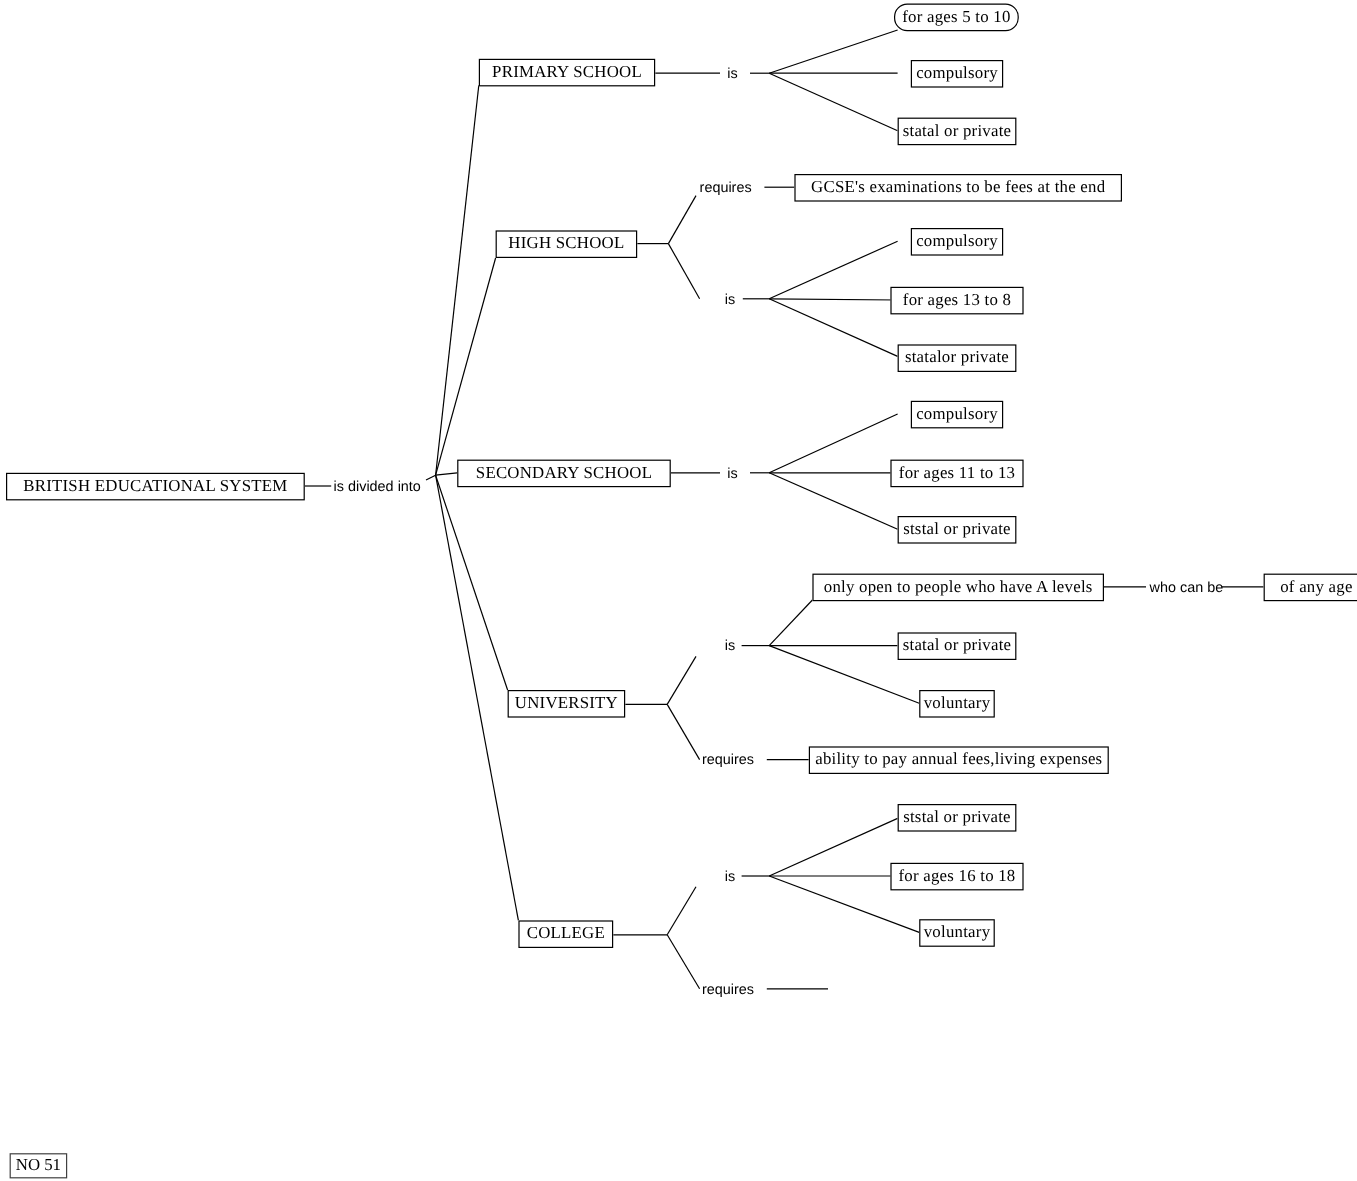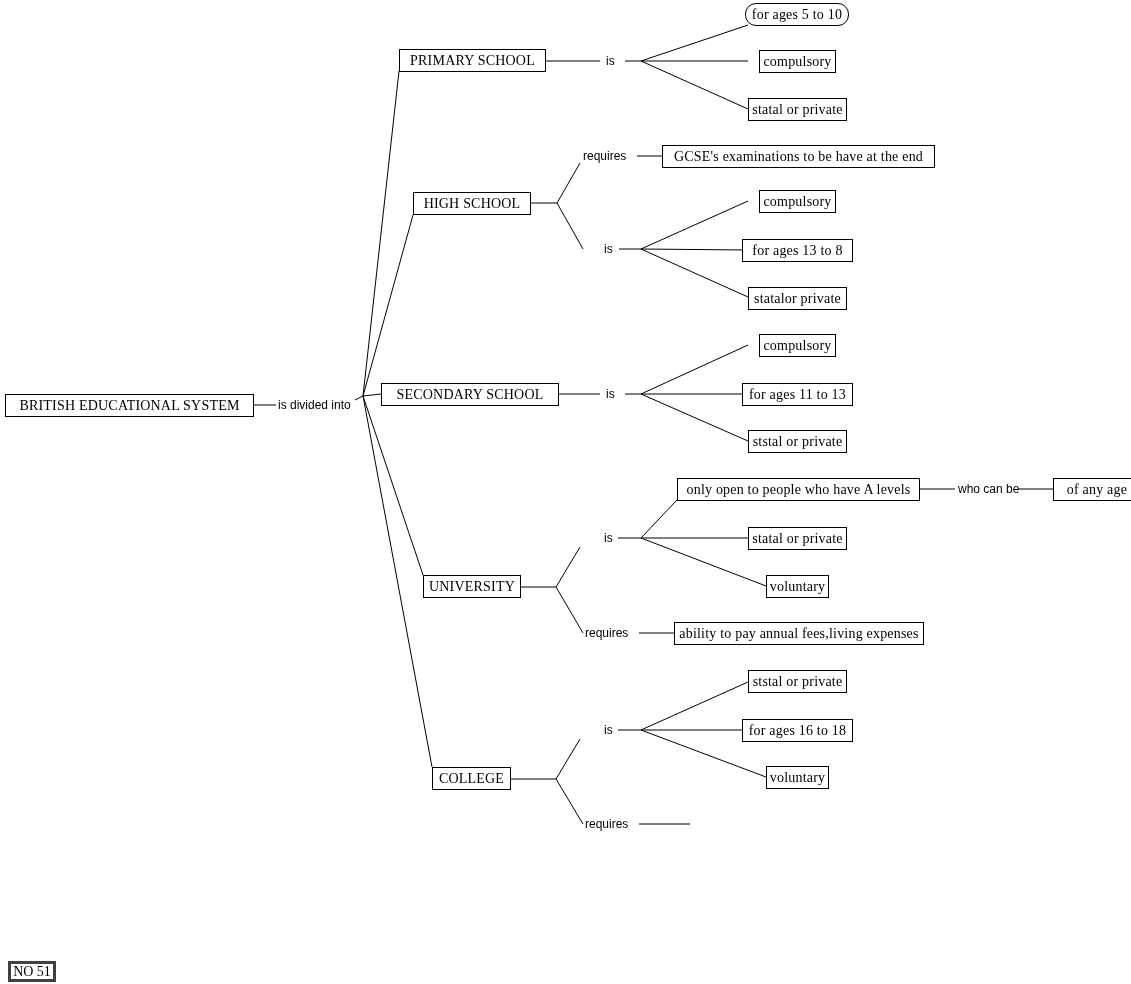--- a/index.html
+++ b/index.html
@@ -44,21 +44,21 @@
     font-family: "Liberation Sans", "DejaVu Sans", sans-serif;
     font-size: 12px;
     line-height: 1;
     color: #000000;
     white-space: nowrap;
     background: transparent;
   }
   .corner-tag {
     position: absolute;
     box-sizing: border-box;
-    border: 3px solid #404040;
+    border: 1px solid #404040;
     background: #ffffff;
     font-family: "Liberation Serif", "DejaVu Serif", serif;
     font-size: 14px;
     color: #000000;
     display: flex;
     align-items: center;
     justify-content: center;
     white-space: nowrap;
     padding: 0 4px;
   }
@@ -137,21 +137,21 @@
   <div class="linklabel" style="left:278px; top:399px;">is divided into</div>
 
   <div class="node" style="left:399px; top:49px; width:147px; height:23px;">PRIMARY SCHOOL</div>
   <div class="linklabel" style="left:606px; top:55px;">is</div>
   <div class="node" style="left:745px; top:3px; width:104px; height:23px;border-radius:11px;">for ages 5 to 10</div>
   <div class="node" style="left:759px; top:50px; width:77px; height:23px;">compulsory</div>
   <div class="node" style="left:748px; top:98px; width:99px; height:23px;">statal or private</div>
 
   <div class="node" style="left:413px; top:192px; width:118px; height:23px;">HIGH SCHOOL</div>
   <div class="linklabel" style="left:583px; top:150px;">requires</div>
-  <div class="node" style="left:662px; top:145px; width:273px; height:23px;">GCSE's examinations to be have at the end</div>
+  <div class="node" style="left:662px; top:145px; width:273px; height:23px;">GCSE's examinations to be fees at the end</div>
   <div class="linklabel" style="left:604px; top:243px;">is</div>
   <div class="node" style="left:759px; top:190px; width:77px; height:23px;">compulsory</div>
   <div class="node" style="left:742px; top:239px; width:111px; height:23px;">for ages 13 to 8</div>
   <div class="node" style="left:748px; top:287px; width:99px; height:23px;">statalor private</div>
 
   <div class="node" style="left:381px; top:383px; width:178px; height:23px;">SECONDARY SCHOOL</div>
   <div class="linklabel" style="left:606px; top:388px;">is</div>
   <div class="node" style="left:759px; top:334px; width:77px; height:23px;">compulsory</div>
   <div class="node" style="left:742px; top:383px; width:111px; height:23px;">for ages 11 to 13</div>
   <div class="node" style="left:748px; top:430px; width:99px; height:23px;">ststal or private</div>

